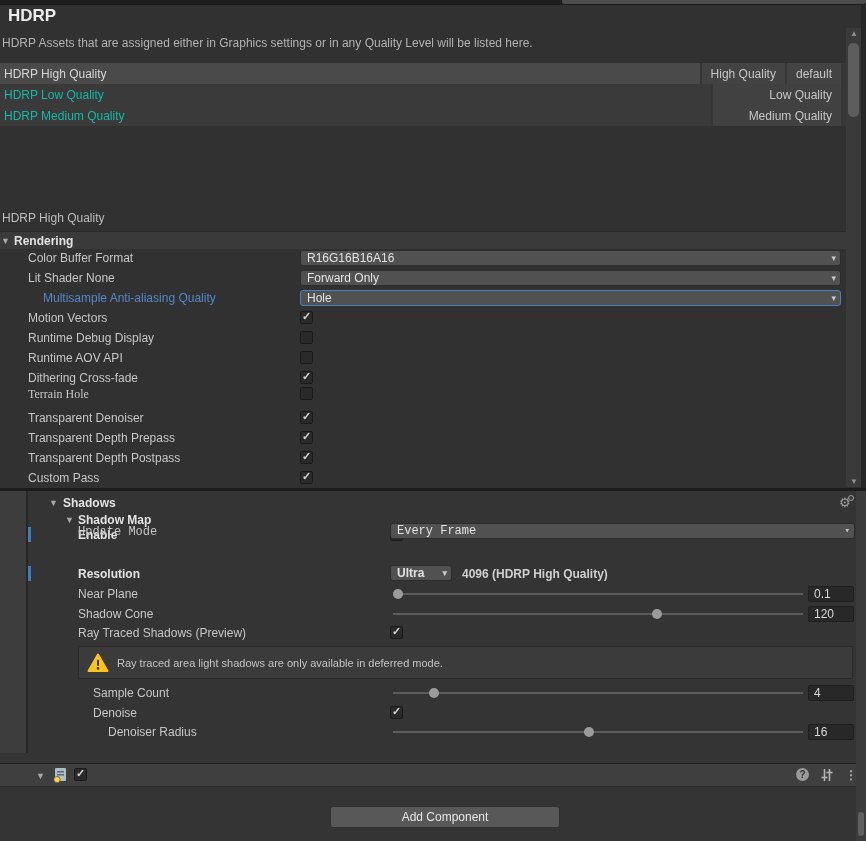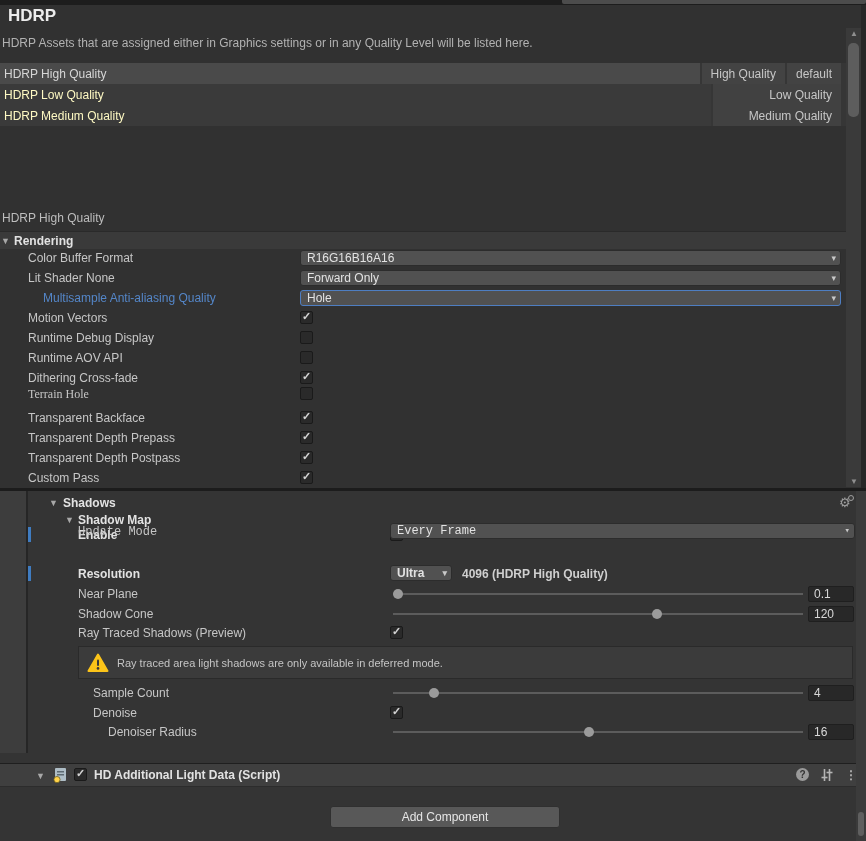--- a/index.html
+++ b/index.html
@@ -10,21 +10,21 @@
   }
   .abs{position:absolute;}
   
   .topstrip{left:0;top:0;width:866px;height:5px;background:#1d1d1d;}
   .topthumb{left:562px;top:0;width:304px;height:4px;background:#4c4c4c;border-radius:0 0 2px 2px;}
   
   .page-title{left:8px;top:6px;font-size:17px;font-weight:bold;color:#ececec;}
   .desc{left:2px;top:36px;color:#b2b2b2;}
   
   .asset-row{left:0;width:846px;height:21px;display:flex;align-items:stretch;background:#363636;}
-  .asset-row .name{flex:1;display:flex;align-items:center;padding-left:4px;background:#3a3a3a;color:#fef9c3;}
+  .asset-row .name{flex:1;display:flex;align-items:center;padding-left:4px;background:#3a3a3a;color:#14b8a6;}
   .asset-row.selected .name{background:#4a4a4a;color:#d6d6d6;}
   .chip{display:flex;align-items:center;padding:0 9px;margin-left:2px;background:#414141;color:#c6c6c6;}
   .asset-row.selected .chip{background:#434343;}
   .chip.wide{min-width:110px;justify-content:flex-end;}
   .chip-end{margin-right:5px;}
   
   .sec-label{left:2px;top:211px;color:#bdbdbd;}
   .sec-header{left:0;top:231px;width:846px;height:17px;background:#3a3a3a;border-top:1px solid #2a2a2a;}
   .fold{position:absolute;font-size:9px;color:#a8a8a8;line-height:18px;}
   .lbl{position:absolute;color:#c6c6c6;line-height:20px;height:20px;white-space:nowrap;}
@@ -142,21 +142,21 @@
 </div>
 <div class="row" style="top:368px;">
   <span class="lbl" style="left:28px;">Dithering Cross-fade</span>
   <div class="checkbox checked" style="left:300px;top:3px;"></div>
 </div>
 <div class="row" style="top:384px;font-family:Liberation Serif, serif;">
   <span class="lbl" style="left:28px;">Terrain Hole</span>
   <div class="checkbox" style="left:300px;top:3px;"></div>
 </div>
 <div class="row" style="top:408px;">
-  <span class="lbl" style="left:28px;">Transparent Backface</span>
+  <span class="lbl" style="left:28px;">Transparent Denoiser</span>
   <div class="checkbox checked" style="left:300px;top:3px;"></div>
 </div>
 <div class="row" style="top:428px;text-align:right;">
   <span class="lbl" style="left:28px;">Transparent Depth Prepass</span>
   <div class="checkbox checked" style="left:300px;top:3px;"></div>
 </div>
 <div class="row" style="top:448px;">
   <span class="lbl" style="left:28px;">Transparent Depth Postpass</span>
   <div class="checkbox checked" style="left:300px;top:3px;"></div>
 </div>
@@ -267,21 +267,20 @@
 
 <div class="abs comp-header">
   <span class="fold" style="left:36px;top:3px;">▼</span>
   <svg style="position:absolute;left:52px;top:3px;" width="16" height="16" viewBox="0 0 16 16">
     <rect x="3" y="1" width="11" height="13" rx="1" fill="#aebdc6"></rect>
     <rect x="5" y="4" width="7" height="1.5" fill="#5d6a72"></rect>
     <rect x="5" y="7" width="7" height="1.5" fill="#5d6a72"></rect>
     <circle cx="5" cy="12.6" r="3.1" fill="#ffd24a" stroke="#6b5d20" stroke-width="0.8"></circle>
   </svg>
   <div class="checkbox checked" style="left:74px;top:4px;"></div>
-  <span class="lbl bold" style="left:94px;top:1px;">HD Additional Light Data (Script)</span>
   <span class="icon-help" style="left:796px;top:4px;">?</span>
   <svg style="position:absolute;left:820px;top:4px;" width="14" height="14" viewBox="0 0 14 14">
     <g stroke="#b4b4b4" stroke-width="1.6">
       <line x1="4.5" y1="1" x2="4.5" y2="13"></line>
       <line x1="9.5" y1="1" x2="9.5" y2="13"></line>
       <line x1="1.5" y1="9.5" x2="7.5" y2="9.5"></line>
       <line x1="6.5" y1="4.5" x2="12.5" y2="4.5"></line>
     </g>
   </svg>
   <span class="icon-kebab" style="left:845px;top:4px;">⋮</span>

